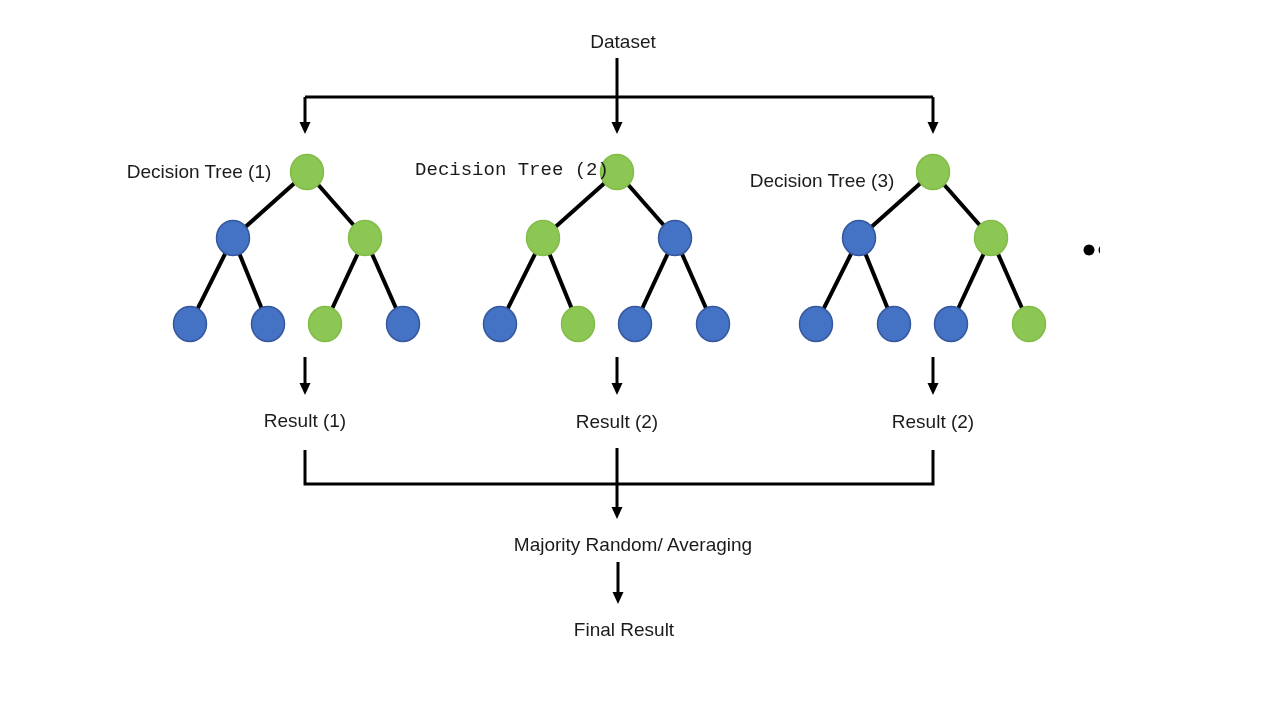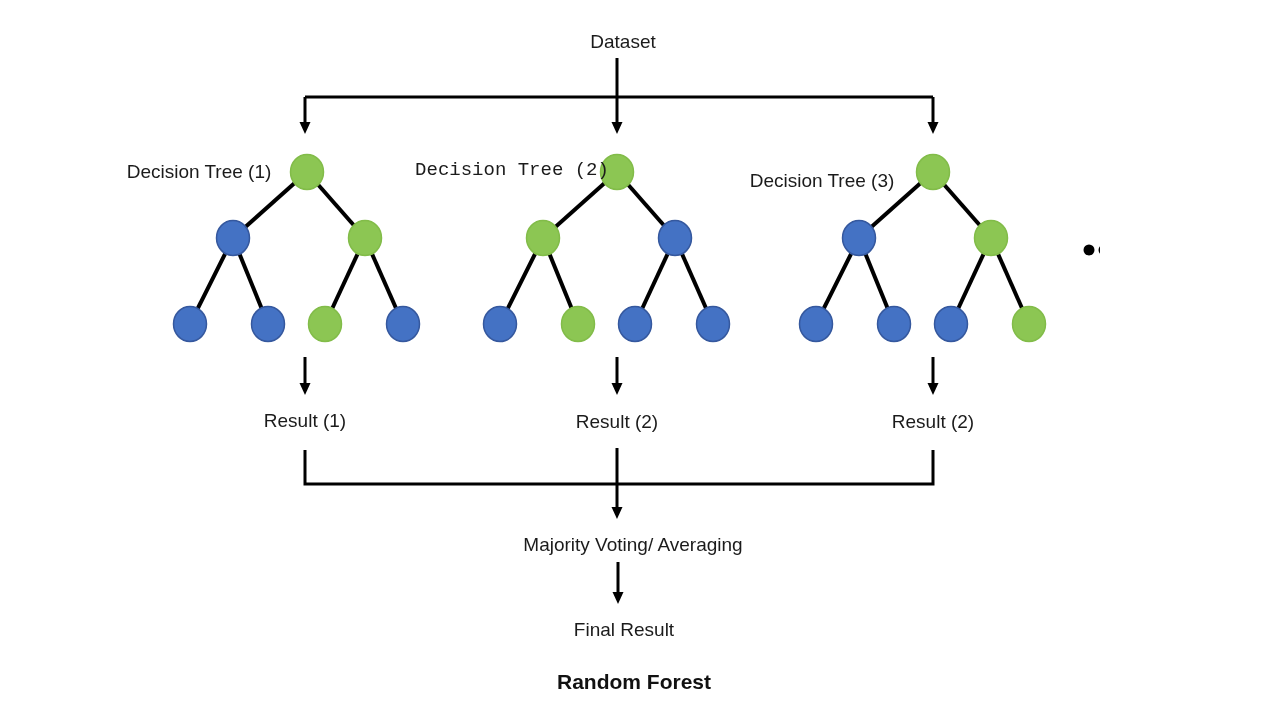--- a/index.html
+++ b/index.html
@@ -97,18 +97,17 @@
   <div class="label" style="left:623px;top:42px;">Dataset</div>
 
   <div class="label" style="left:199px;top:172px;">Decision Tree (1)</div>
   <div class="label" style="left:512px;top:170px;font-family:Liberation Mono, monospace;">Decision Tree (2)</div>
   <div class="label" style="left:822px;top:181px;">Decision Tree (3)</div>
 
   <div class="label" style="left:305px;top:421px;">Result (1)</div>
   <div class="label" style="left:617px;top:422px;">Result (2)</div>
   <div class="label" style="left:933px;top:422px;">Result (2)</div>
 
-  <div class="label" style="left:633px;top:545px;">Majority Voting/ Averaging</div>
+  <div class="label" style="left:633px;top:545px;">Majority Random/ Averaging</div>
 
   <div class="label" style="left:624px;top:630px;">Final Result</div>
 
-  <div class="label bold" style="left:634px;top:682px;">Random Forest</div>
 </div>
 
 </body></html>

